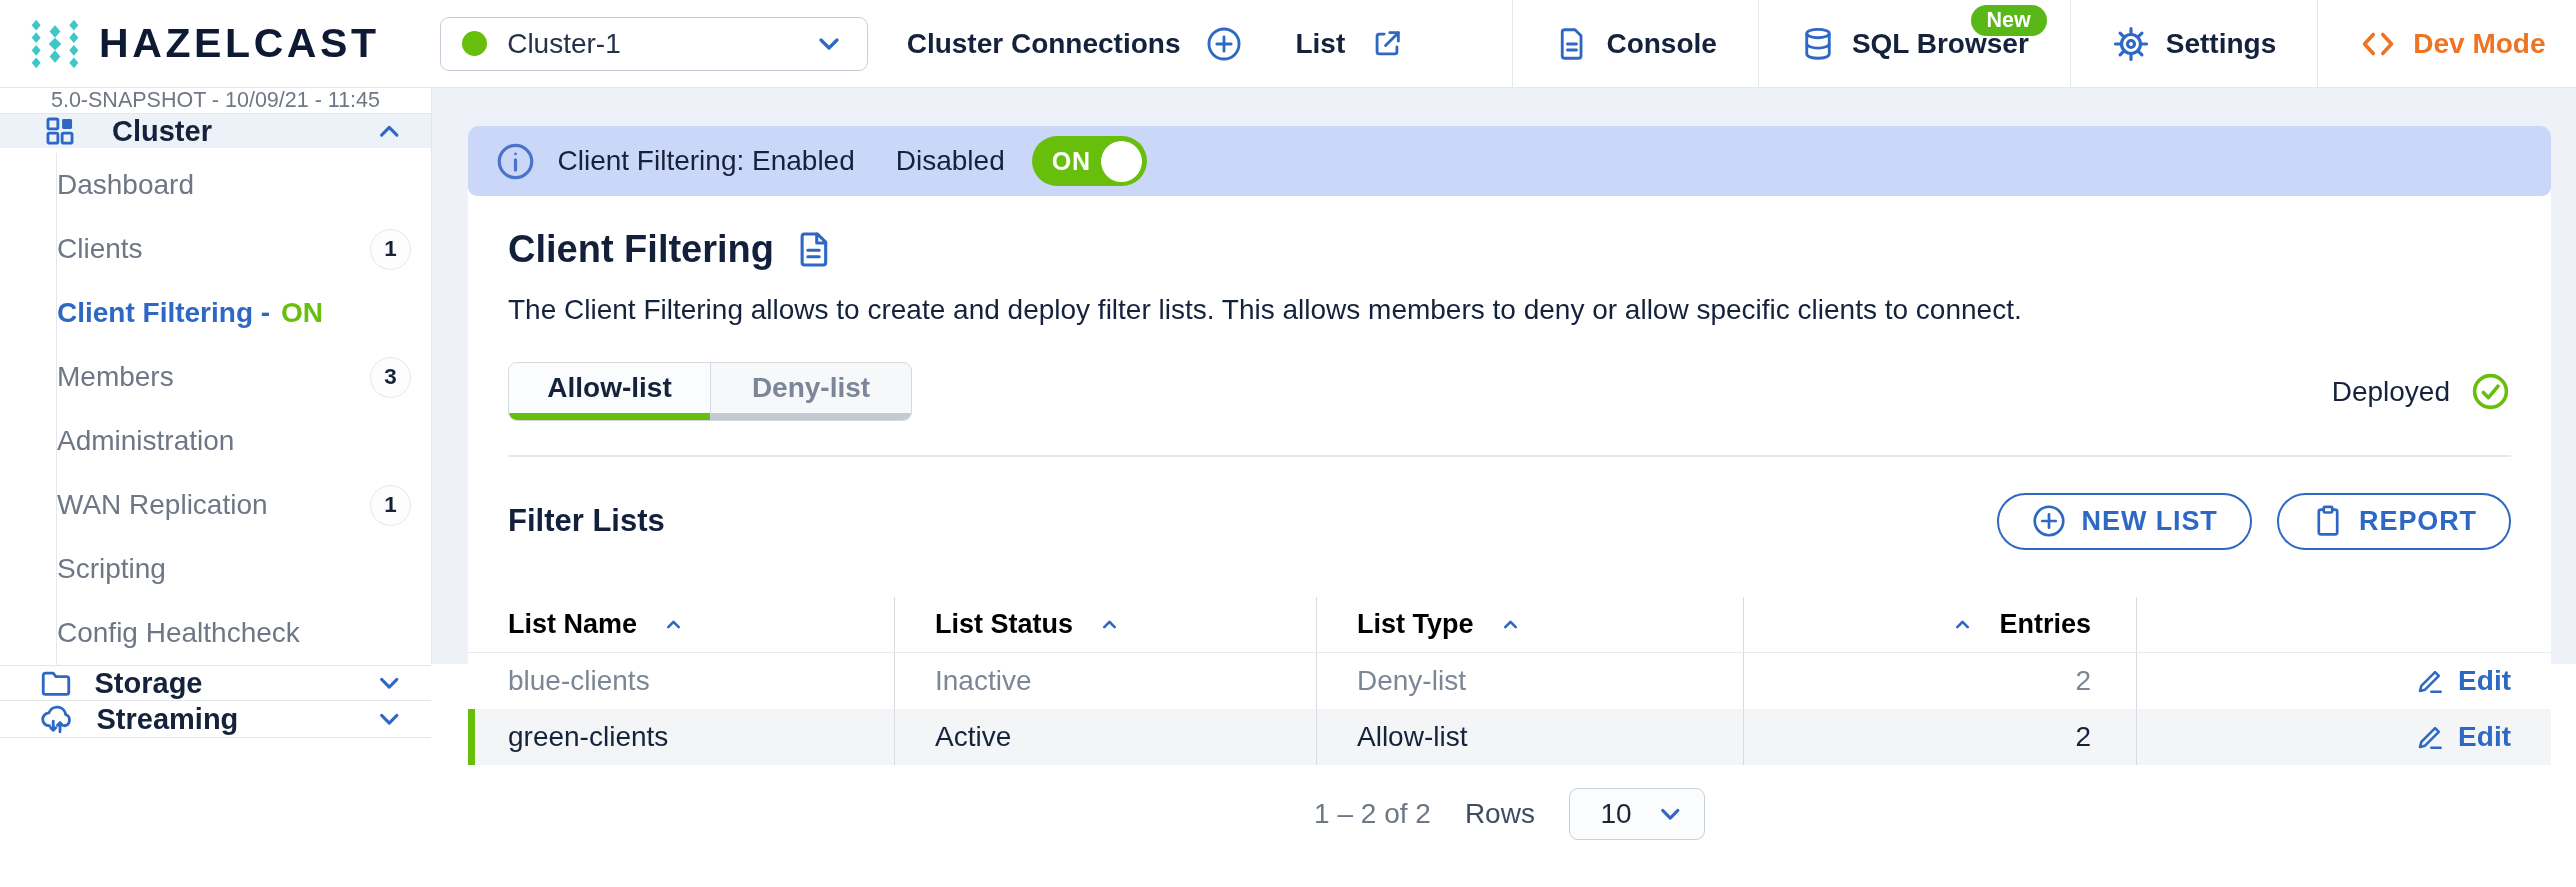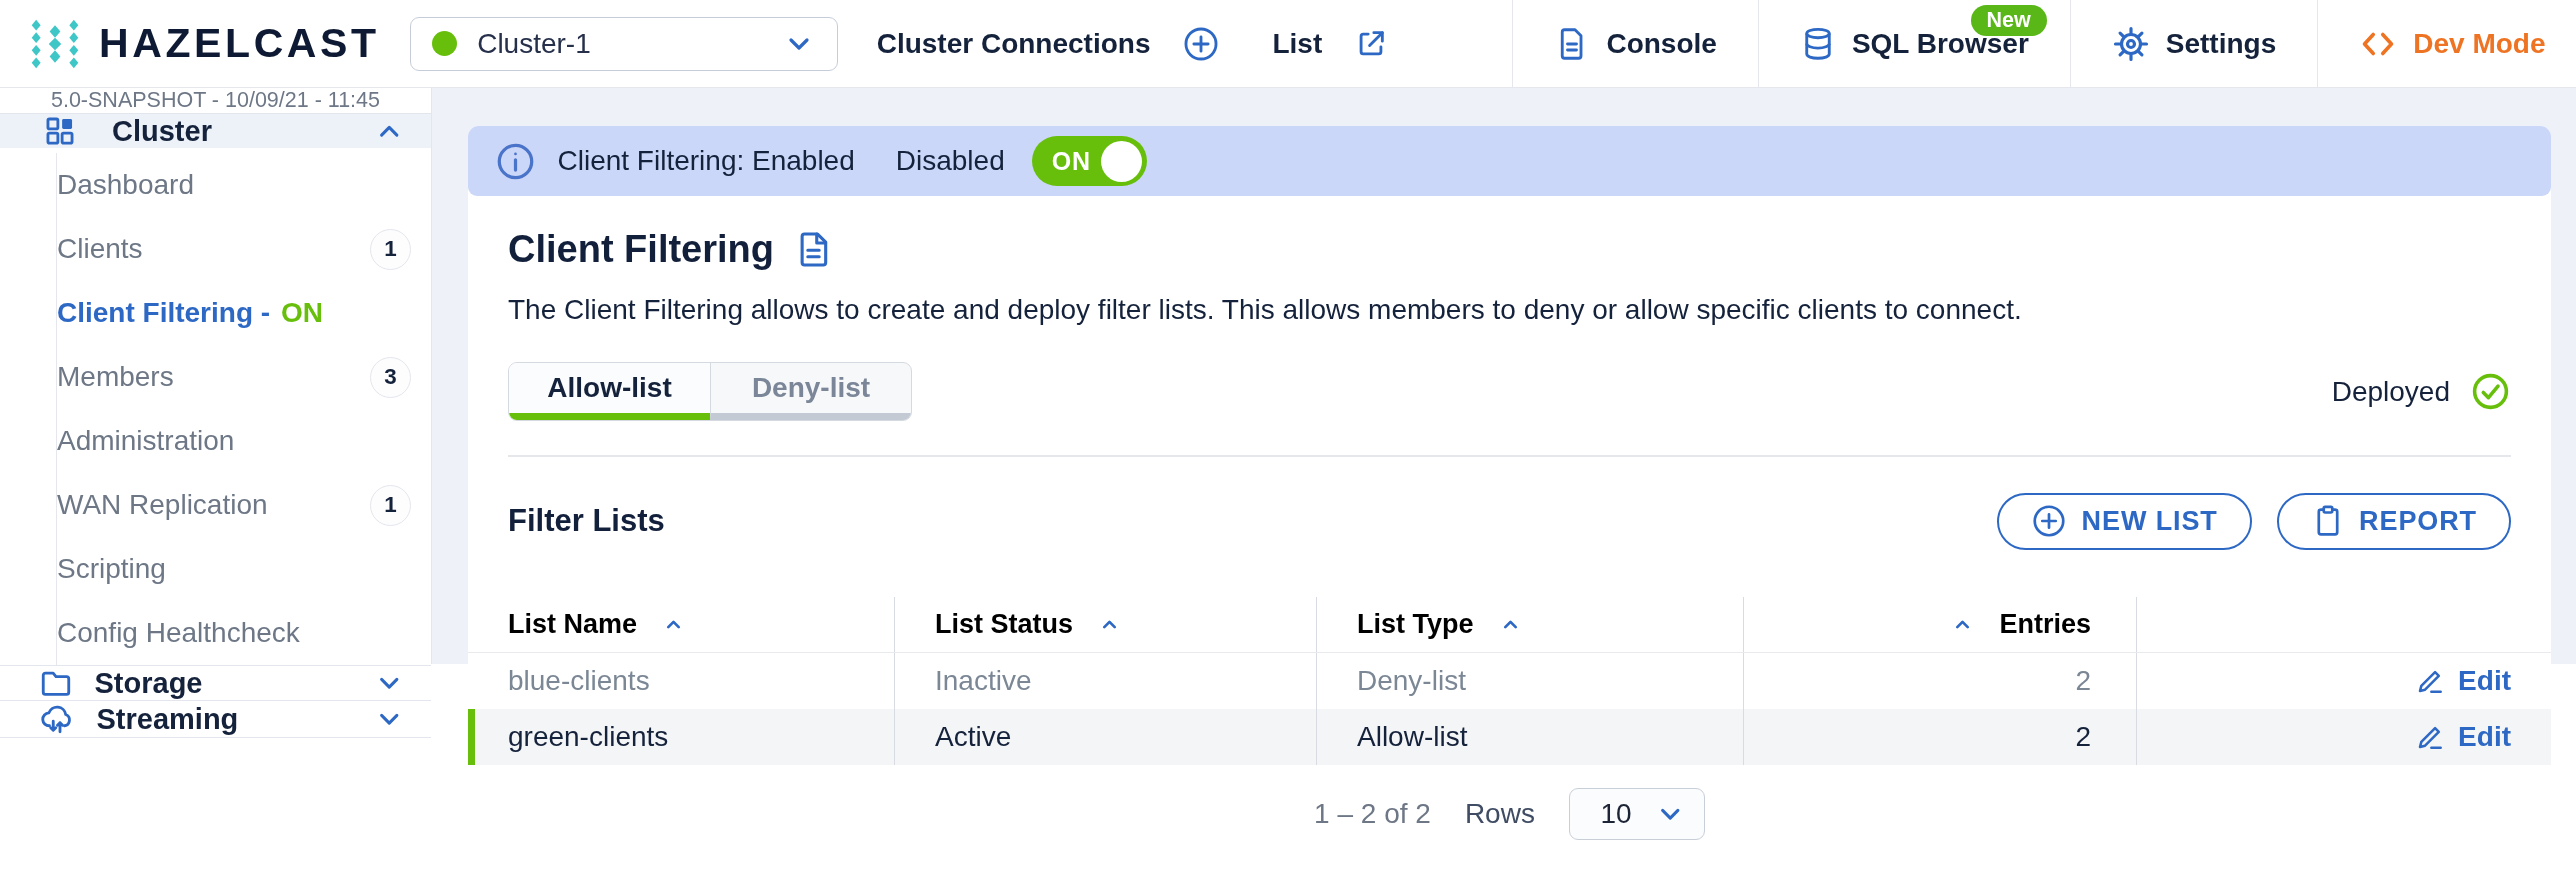--- a/index.html
+++ b/index.html
@@ -4,26 +4,26 @@
 <style>
   * { margin:0; padding:0; box-sizing:border-box; }
   html,body { width:2576px; height:887px; }
   body { font-family:"Liberation Sans", sans-serif; background:#ffffff; color:#15223B; overflow:hidden; }
   svg { display:block; }
 
   
   .header { height:88px; background:#fff; border-bottom:1.8px solid #e5e7ec; display:flex; align-items:center; }
   .logo { display:flex; align-items:center; gap:18px; margin-left:29px; }
   .brand { font-size:41px; font-weight:800; letter-spacing:3.6px; color:#0e1a33; }
-  .cluster-select { margin-left:30px; width:428px; height:54px; border:1.8px solid #c7cdd8; border-radius:9px;
+  .cluster-select { margin-left:60px; width:428px; height:54px; border:1.8px solid #c7cdd8; border-radius:9px;
     display:flex; align-items:center; padding:0 21.5px; background:#fff; cursor:pointer; }
   .dot { width:25px; height:25px; border-radius:50%; background:#67BF0C; }
   .cluster-select .val { margin-left:20px; font-size:28px; color:#26304a; }
   .ml-auto { margin-left:auto; }
-  .hnav { display:flex; align-items:center; gap:32px; font-size:28px; font-weight:700; color:#15223B; cursor:pointer; }
+  .hnav { display:flex; align-items:center; gap:25px; font-size:28px; font-weight:700; color:#15223B; cursor:pointer; }
   .hnav.first { margin-left:39px; }
   .hnav.second { margin-left:52px; }
   .hactions { margin-left:auto; display:flex; height:100%; }
   .haction { position:relative; display:flex; align-items:center; gap:16px; padding:0 41px; border-left:1.8px solid #e5e7ec;
     font-size:28px; font-weight:700; color:#15223B; cursor:pointer; }
   .haction.dev { color:#EE7424; padding-right:30.5px; }
   .badge-new { position:absolute; top:5.4px; right:23px; background:#59B718; color:#fff; font-size:21.5px; font-weight:700;
     padding:2.7px 16px; border-radius:895px; }
 
   

